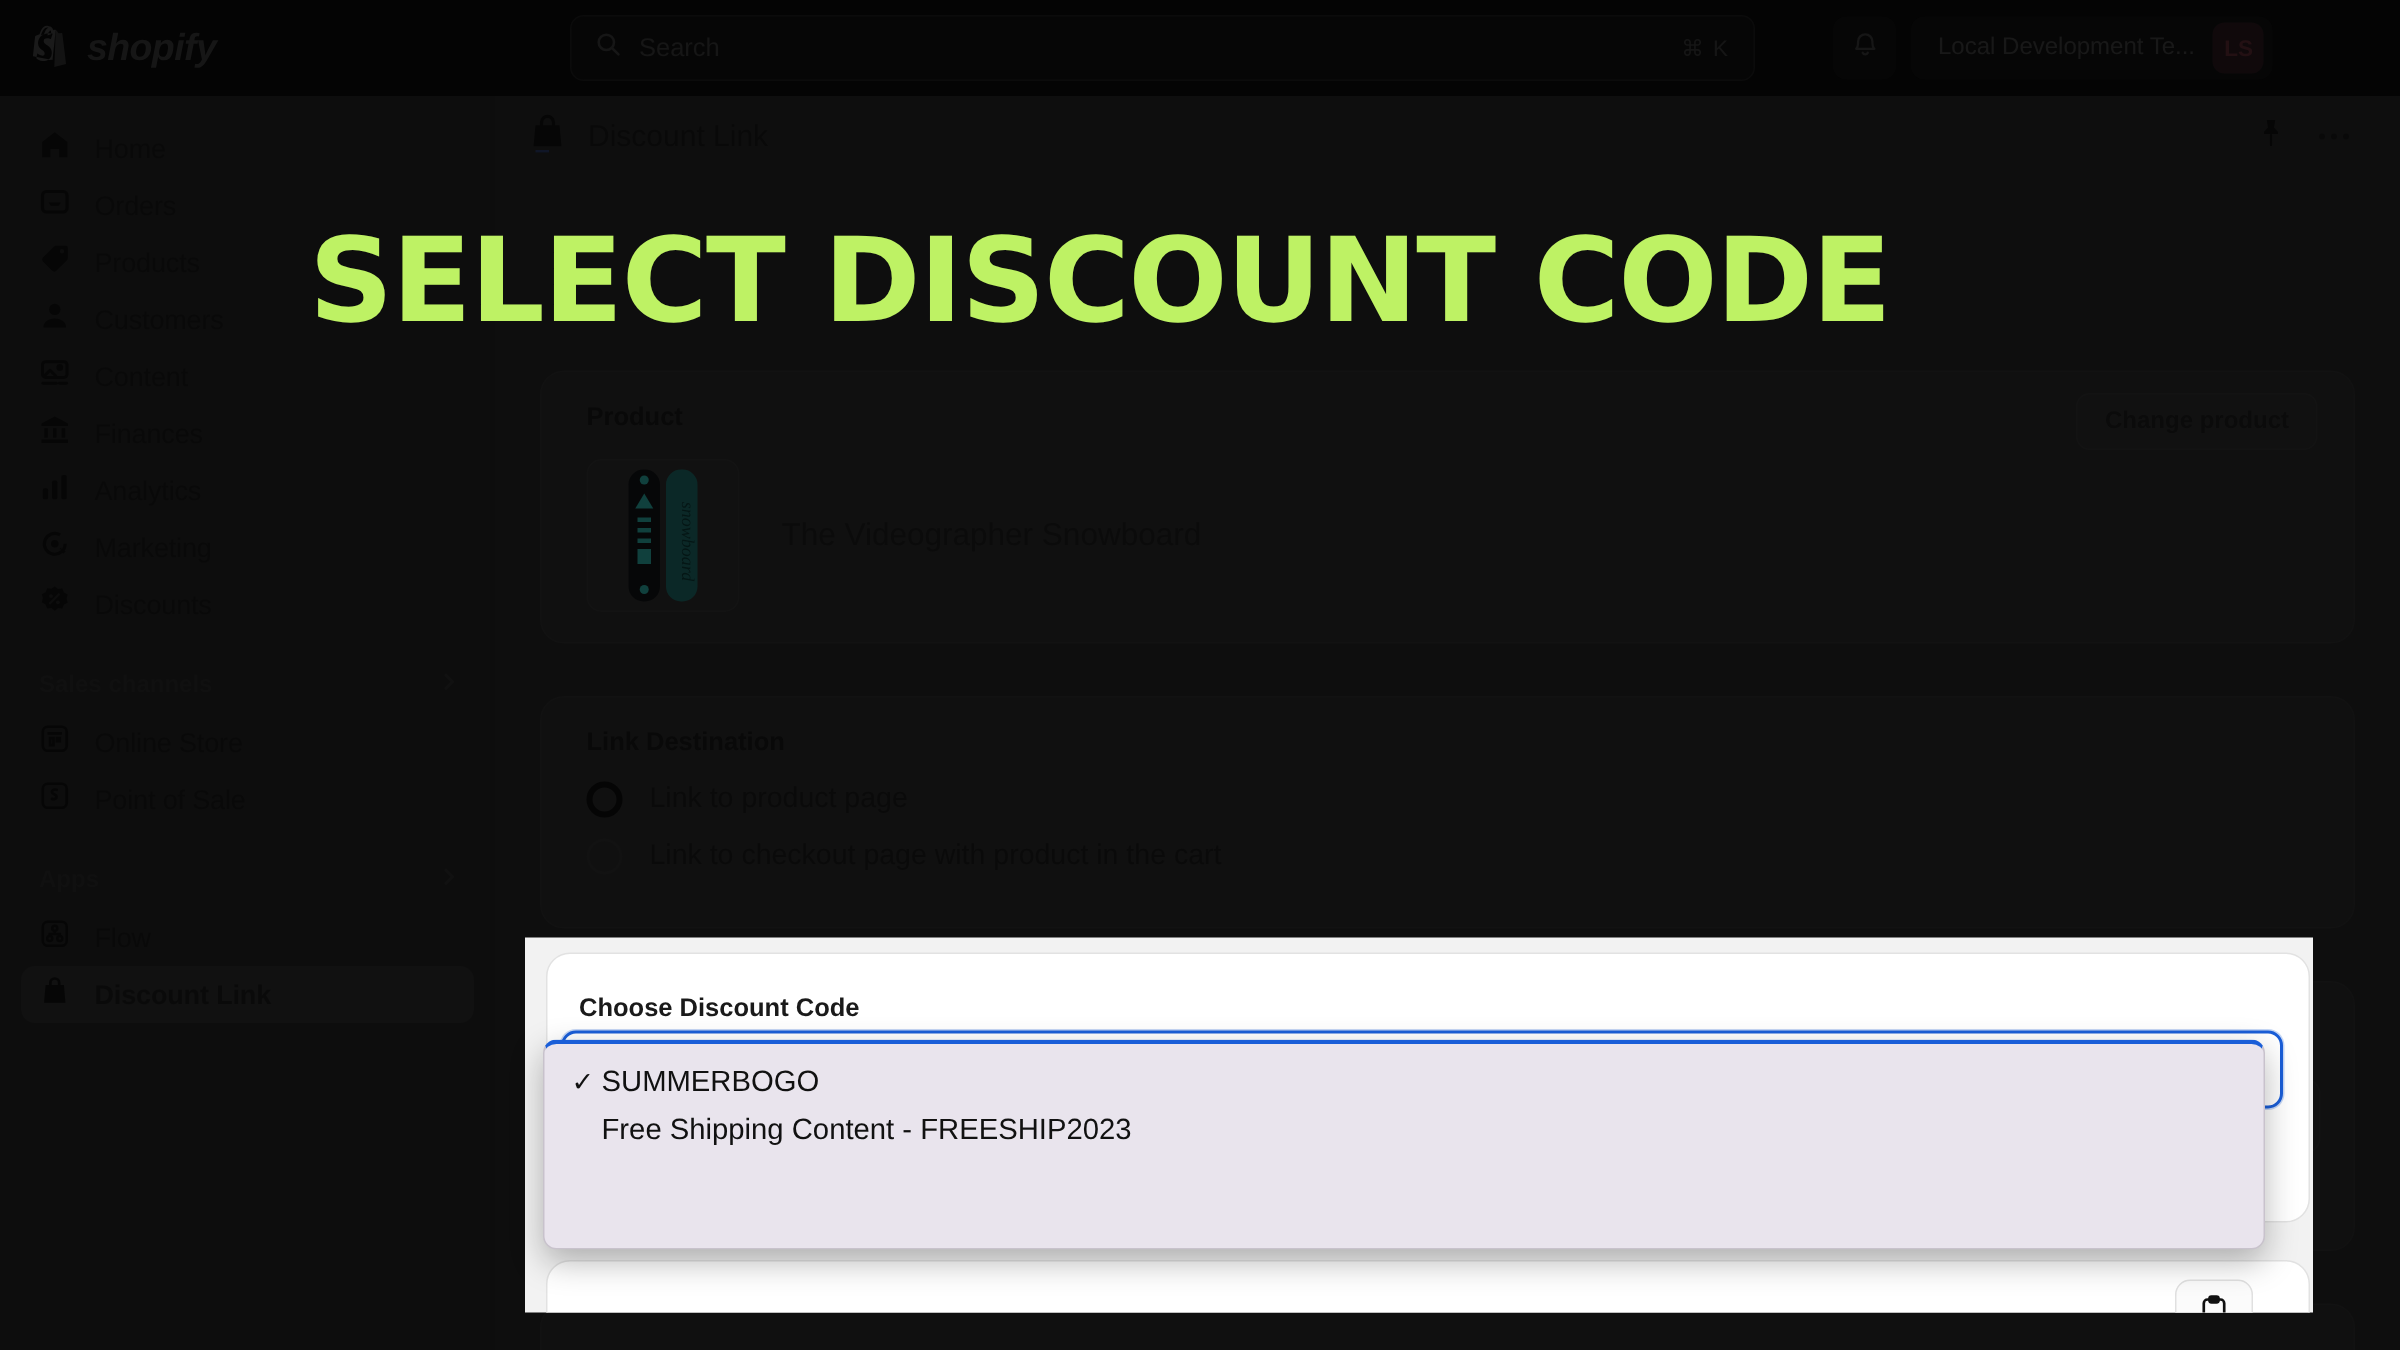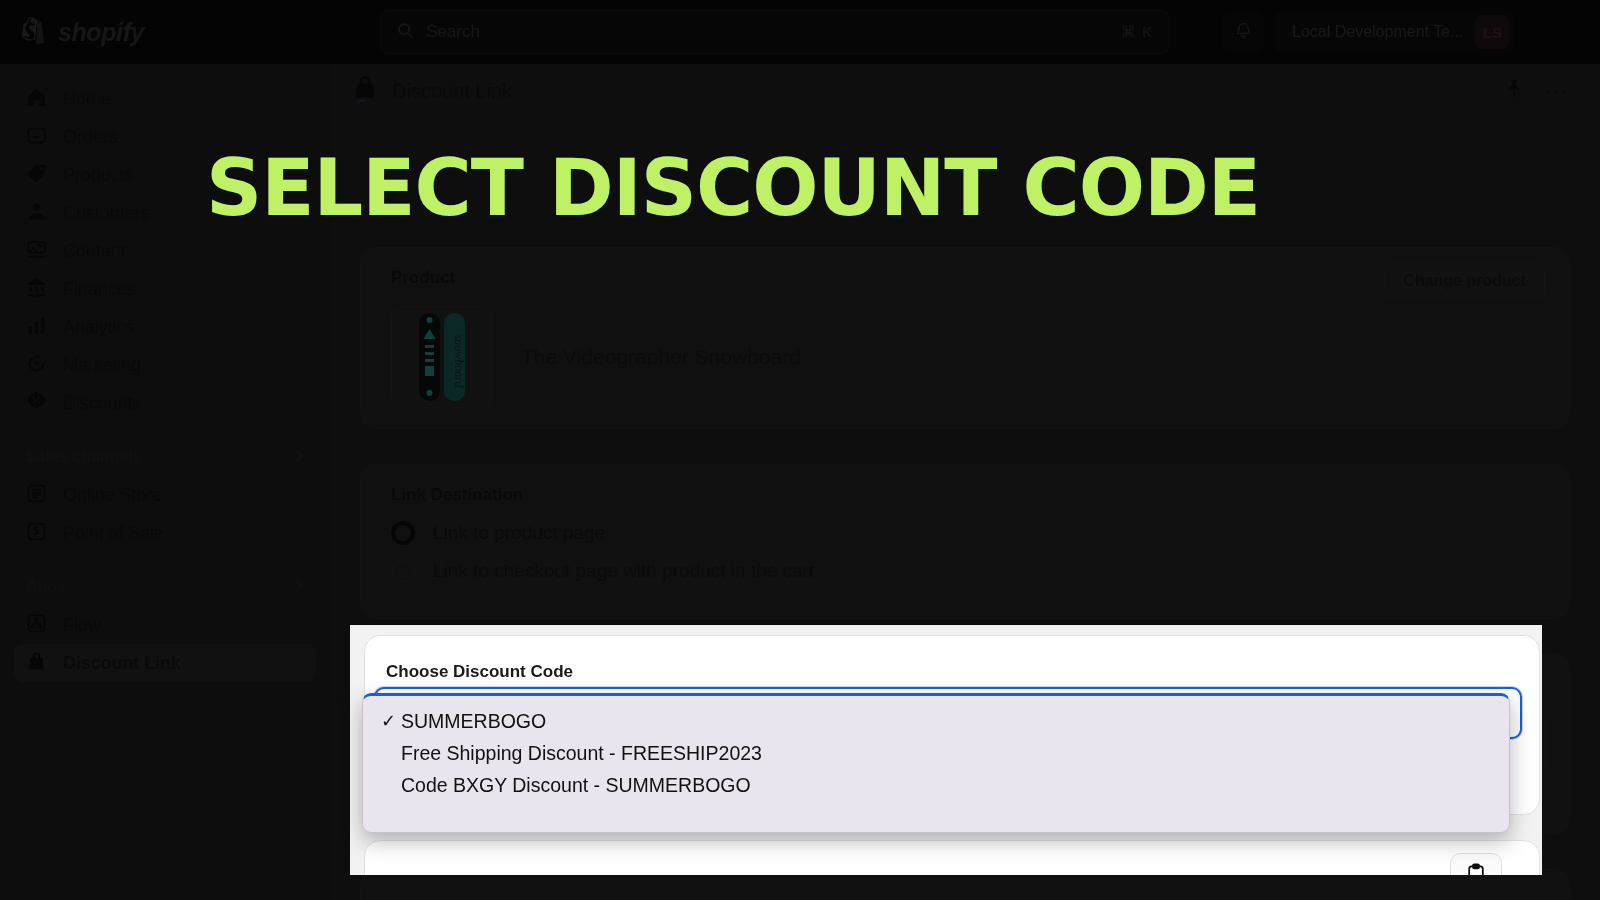--- a/index.html
+++ b/index.html
@@ -562,23 +562,19 @@
     </div>
   </div>
 
   <div class="dropdown">
     <div class="dd-item">
       <span class="dd-check">✓</span>
       <span class="dd-text">SUMMERBOGO</span>
     </div>
     <div class="dd-item">
       <span class="dd-check"></span>
-      <span class="dd-text">Free Shipping Discount - FREESHIP2023</span>
-    </div>
-    <div class="dd-item">
-      <span class="dd-check"></span>
-      <span class="dd-text">Code BXGY Discount - SUMMERBOGO</span>
+      <span class="dd-text">Free Shipping Content - FREESHIP2023</span>
     </div>
   </div>
 
   <div class="annotation">SELECT DISCOUNT CODE</div>
 
 </div>
 
 </body></html>

